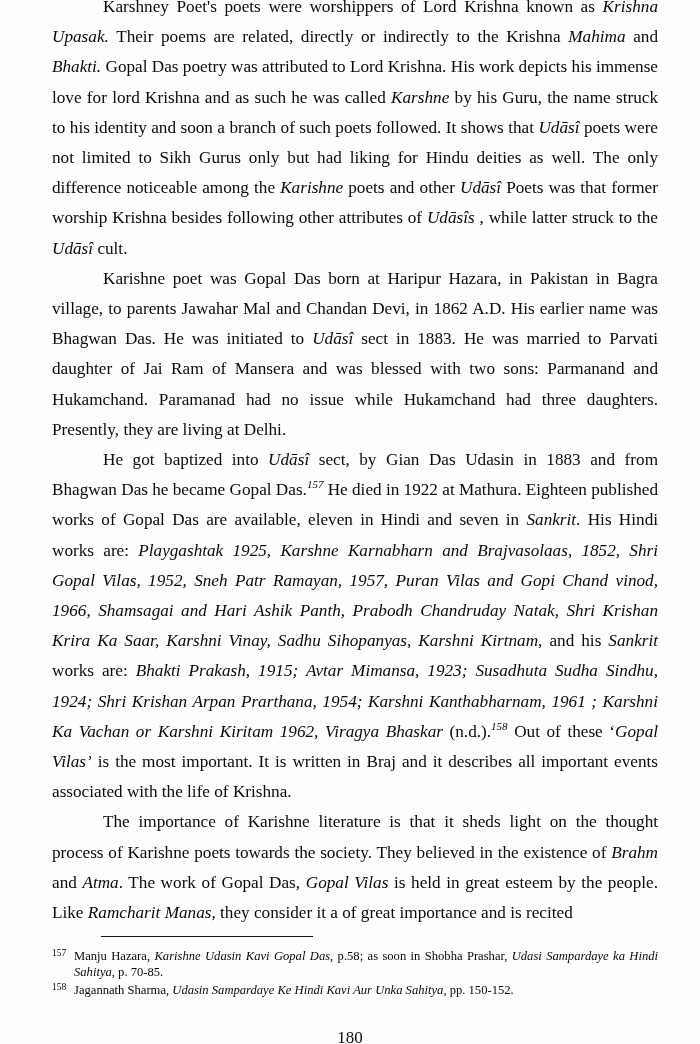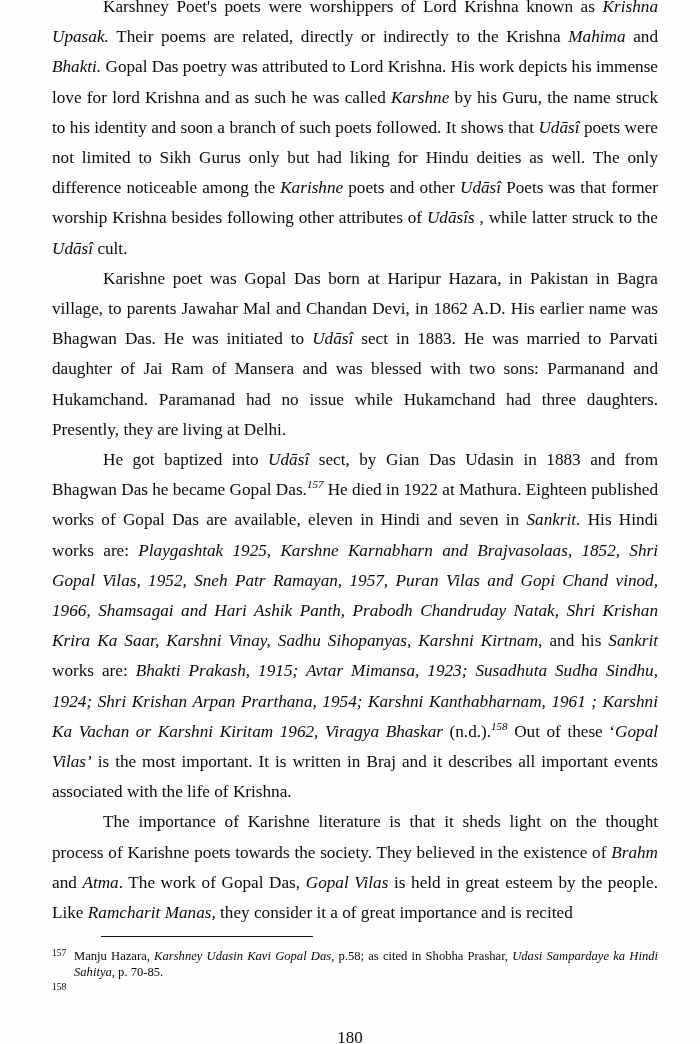--- a/index.html
+++ b/index.html
@@ -92,22 +92,23 @@
     <p class="para"><span>Karshney Poet's poets were worshippers of Lord Krishna known as </span><i>Krishna Upasak.</i><span> Their poems are related, directly or indirectly to the Krishna </span><i>Mahima</i><span> and </span><i>Bhakti.</i><span> Gopal Das poetry was attributed to Lord Krishna. His work depicts his immense love for lord Krishna and as such he was called </span><i>Karshne</i><span> by his Guru, the name struck to his identity and soon a branch of such poets followed. It shows that </span><i>Udāsî</i><span>  poets were not limited to Sikh Gurus only but had liking for Hindu deities as well. The only difference noticeable among the </span><i>Karishne</i><span> poets and other </span><i>Udāsî</i><span> Poets was that former worship Krishna besides following other attributes of </span><i>Udāsîs</i><span> , while latter struck to the </span><i>Udāsî</i><span>  cult.</span></p>
     <p class="para"><span>Karishne poet was Gopal Das born at Haripur Hazara, in Pakistan in Bagra village, to parents Jawahar Mal and Chandan Devi, in 1862 A.D. His earlier name was Bhagwan Das. He was initiated to </span><i>Udāsî</i><span>  sect in 1883. He was married to Parvati daughter of Jai Ram of Mansera and was blessed with two sons: Parmanand and Hukamchand. Paramanad had no issue while Hukamchand had three daughters. Presently, they are living at Delhi.</span></p>
     <p class="para"><span>He got baptized into </span><i>Udāsî</i><span>  sect, by Gian Das Udasin in 1883 and from Bhagwan Das he became Gopal Das.</span><sup class="fn">157</sup><span> He died in 1922 at Mathura. Eighteen published works of Gopal Das are available, eleven in Hindi and seven in </span><i>Sankrit</i><span>. His Hindi works are: </span><i>Playgashtak 1925, Karshne Karnabharn and Brajvasolaas, 1852, Shri Gopal Vilas, 1952, Sneh Patr Ramayan, 1957, Puran Vilas and Gopi Chand vinod, 1966, Shamsagai and Hari Ashik Panth, Prabodh Chandruday Natak, Shri Krishan Krira Ka Saar, Karshni Vinay, Sadhu Sihopanyas, Karshni Kirtnam</i><span>, and his </span><i>Sankrit</i><span> works are: </span><i>Bhakti Prakash, 1915; Avtar Mimansa, 1923; Susadhuta Sudha Sindhu, 1924; Shri Krishan Arpan Prarthana, 1954; Karshni Kanthabharnam, 1961 ; Karshni Ka Vachan or Karshni Kiritam 1962, Viragya Bhaskar</i><span> (n.d.).</span><sup class="fn">158</sup><span> Out of these ‘</span><i>Gopal Vilas’</i><span> is the most important. It is written in Braj and it describes all important events associated with the life of Krishna.</span></p>
     <p class="para"><span>The importance of Karishne literature is that it sheds light on the thought process of Karishne poets towards the society. They believed in the existence of </span><i>Brahm</i><span> and </span><i>Atma</i><span>. The work of Gopal Das, </span><i>Gopal Vilas</i><span> is held in great esteem by the people. Like </span><i>Ramcharit Manas</i><span>, they consider it a of great importance and is recited</span></p>
   </div>
 
   <div class="footnotes">
     <div class="fn-rule"></div>
     <div class="fn-item">
       <span class="fn-num">157</span>
-      <span class="fn-text"><span>Manju Hazara, </span><i>Karshney Udasin Kavi Gopal Das</i><span>, p.58; as cited in Shobha Prashar, </span><i>Udasi Sampardaye ka Hindi Sahitya</i><span>, p. 70-85.</span></span>
+      <span class="fn-text"><span>Manju Hazara, </span><i>Karishne Udasin Kavi Gopal Das</i><span>, p.58; as soon in Shobha Prashar, </span><i>Udasi Sampardaye ka Hindi Sahitya</i><span>, p. 70-85.</span></span>
     </div>
     <div class="fn-item">
       <span class="fn-num">158</span>
+      <span class="fn-text"><span>Jagannath Sharma, </span><i>Udasin Sampardaye Ke Hindi Kavi Aur Unka Sahitya</i><span>, pp. 150-152.</span></span>
     </div>
   </div>
 
   <div class="page-number">180</div>
 
 </div>
 
 </body></html>

